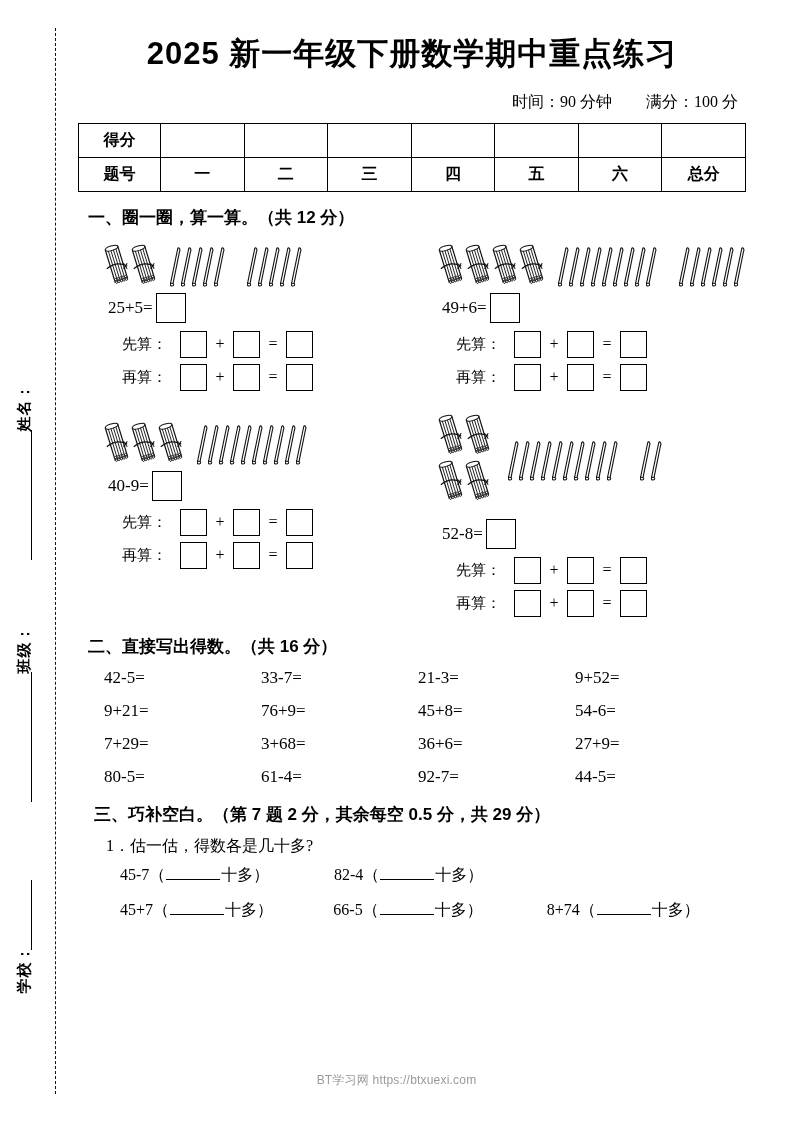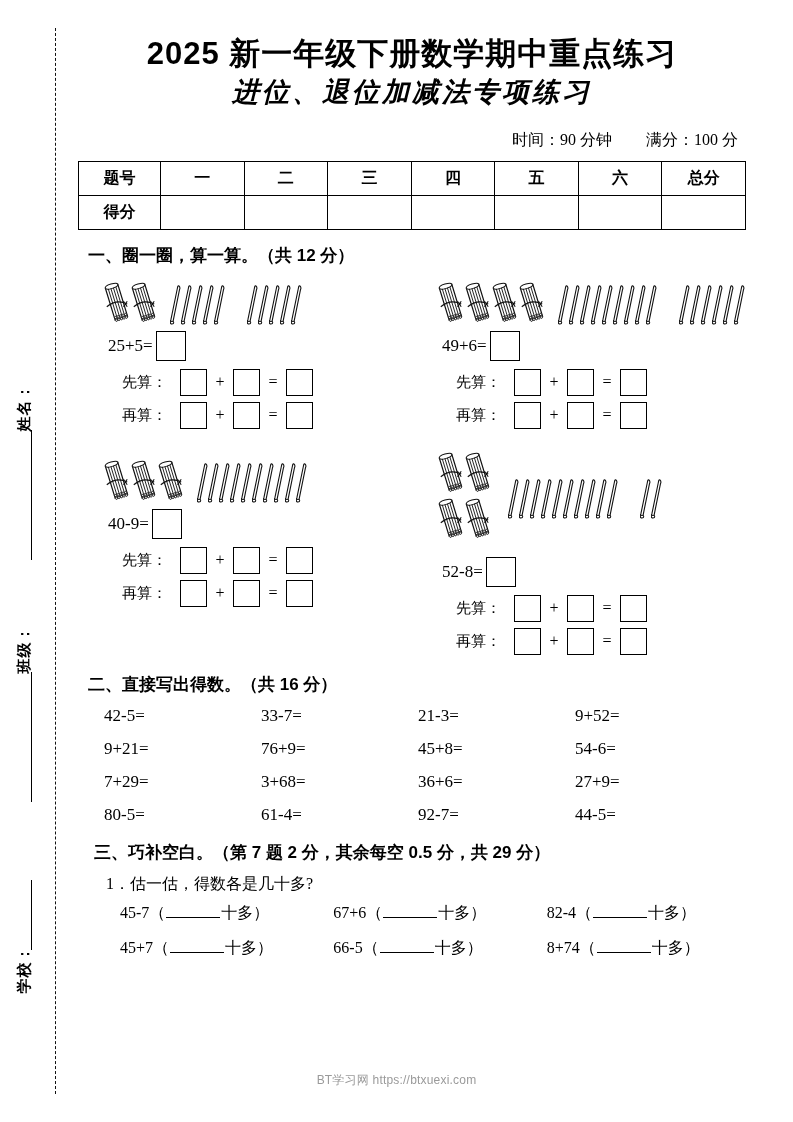--- a/index.html
+++ b/index.html
@@ -223,49 +223,48 @@
 <div class="margin-rule" id="margin-class-rule"></div>
 
 <div class="margin-label" id="margin-school">
   <span class="vtext">学校：</span>
 </div>
 <div class="margin-rule" id="margin-school-rule"></div>
 
 <div id="content">
 
   <div id="title-main">2025 新一年级下册数学期中重点练习</div>
-  <div id="title-sub">进位、退位加减法专项练习</div>
 
   <div id="meta-line">
     <span>时间：90 分钟</span>
     <span class="meta-gap"></span>
     <span>满分：100 分</span>
   </div>
 
   <table id="score-table">
     <tbody>
+      <tr>
+        <td class="rowhead">得分</td>
+        <td></td>
+        <td></td>
+        <td></td>
+        <td></td>
+        <td></td>
+        <td></td>
+        <td></td>
+      </tr>
       <tr>
         <td class="rowhead">题号</td>
         <td>一</td>
         <td>二</td>
         <td>三</td>
         <td>四</td>
         <td>五</td>
         <td>六</td>
         <td>总分</td>
-      </tr>
-      <tr>
-        <td class="rowhead">得分</td>
-        <td></td>
-        <td></td>
-        <td></td>
-        <td></td>
-        <td></td>
-        <td></td>
-        <td></td>
       </tr>
     </tbody>
   </table>
 
   <div class="section-head">一、圈一圈，算一算。（共 12 分）</div>
 
   <div class="q-block">
     <div class="q-row">
       <div class="q-col" id="q1-col">
           <div class="sticks-row">
@@ -863,21 +862,20 @@
       <div class="arith-cell">92-7=</div>
       <div class="arith-cell">44-5=</div>
     </div>
   </div>
 
   <div class="section-head" style="margin-top:16px;margin-left:16px;">三、巧补空白。（第 7 题 2 分，其余每空 0.5 分，共 29 分）</div>
   <div id="q31-label">1．估一估，得数各是几十多?</div>
   <div id="estimate-grid">
       <div class="est-row">
         <div class="est-cell"><span>45-7</span><span>（</span><span class="est-blank"></span><span>十多）</span></div>
-        <div class="est-cell"><span>67+6</span><span>（</span><span class="est-blank"></span><span>十多）</span></div>
         <div class="est-cell"><span>82-4</span><span>（</span><span class="est-blank"></span><span>十多）</span></div>
       </div>
       <div class="est-row">
         <div class="est-cell"><span>45+7</span><span>（</span><span class="est-blank"></span><span>十多）</span></div>
         <div class="est-cell"><span>66-5</span><span>（</span><span class="est-blank"></span><span>十多）</span></div>
         <div class="est-cell"><span>8+74</span><span>（</span><span class="est-blank"></span><span>十多）</span></div>
       </div>
     </div>
 
 </div>

